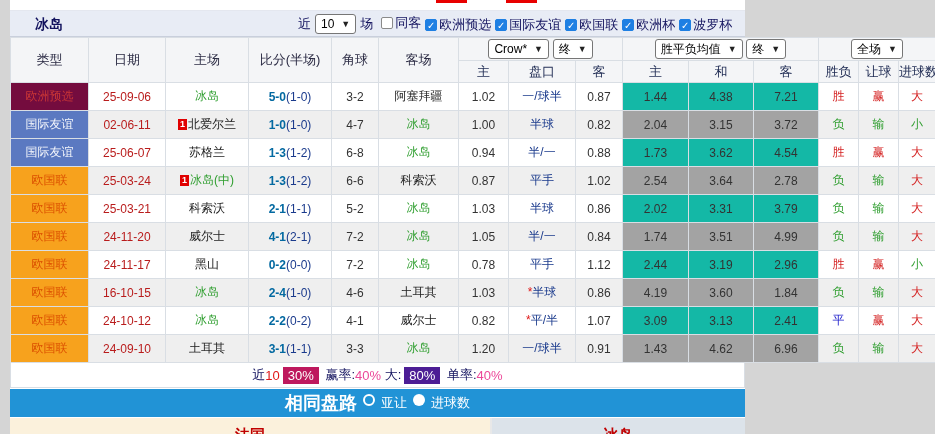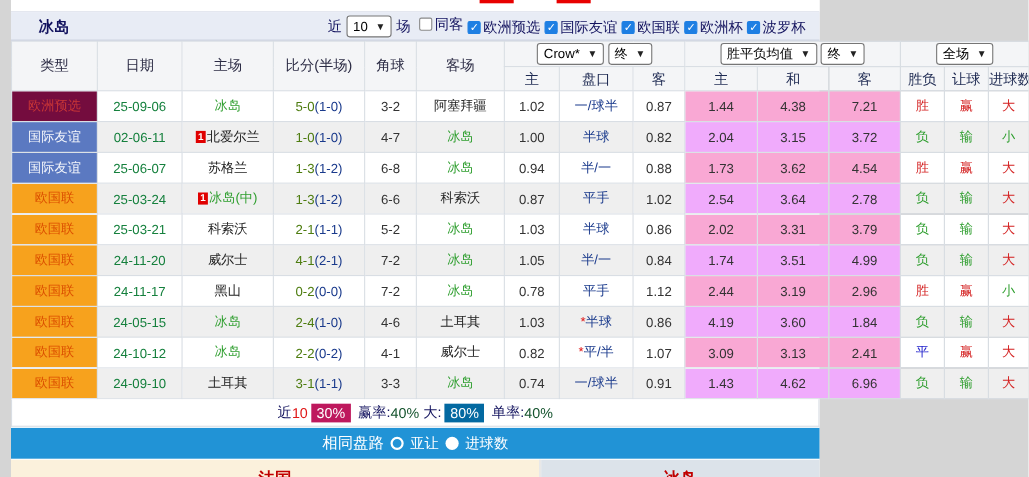--- a/index.html
+++ b/index.html
@@ -19,49 +19,49 @@
   .cb-item{display:inline-flex;align-items:center;gap:2px;margin-left:4px}
   
   table{border-collapse:collapse;table-layout:fixed;width:925px;font-size:12px}
   td{border:1px solid #D9DEE4;text-align:center;overflow:hidden;white-space:nowrap;padding:0}
   thead td{background:#F4F5F7;color:#2B2B44;font-size:13px}
   thead tr.hr1 td{height:22px}
   thead tr.hr2 td{height:21px;color:#1E2A52}
   tbody tr{height:28px}
   tbody tr.even td{background:#EFEFEF}
   tbody tr.odd td{background:#FFFFFF}
-  tbody tr.odd td.mean{background:#f9a8d4}
-  tbody tr.even td.mean{background:#f0abfc}
+  tbody tr.odd td.mean{background:#14b8a6}
+  tbody tr.even td.mean{background:#a3a3a3}
   td.type{font-size:12px}
   .qual{background:#740C3E!important;color:#C93636}
   .friendly{background:#5B79C1!important;color:#F4F6FB}
   .nations{background:#F7A21D!important;color:#DC5000}
-  td.date{color:#15803d}
+  td.date{color:#b91c1c}
   td.team{color:#222;cursor:pointer}
   .green{color:#2E9E2E}
-  .score-main{color:#4d7c0f;font-weight:normal}
+  .score-main{color:#0369a1;font-weight:bold}
   .score-half{color:#1A3A8C}
   td.corner{color:#333}
   td.odds{color:#333}
   td.pan{color:#1A3A8C}
   .star{color:#E01818}
   .res-r{color:#D42222}
   .res-g{color:#2E9E2E}
   .res-b{color:#2222CC}
   .badge1{display:inline-block;background:#E00000;color:#fff;font-size:9px;line-height:11px;padding:0 2px;margin-right:1px;vertical-align:1px;font-weight:bold}
   
   .summary{height:24px;background:#fff;border:1px solid #D9DEE4;border-top:none;display:flex;align-items:center;justify-content:center;font-size:13px;white-space:pre}
   .s-navy{color:#12125E}
   .s-red{color:#E01818}
-  .s-blue{color:#14532d}
+  .s-blue{color:#ec4899}
   .s-badge-green{background:#be185d;color:#fff;padding:1px 5px;margin:0 3px}
-  .s-badge-red{background:#0369a1;color:#fff;padding:1px 5px;margin:4px 3px}
+  .s-badge-red{background:#4c1d95;color:#fff;padding:1px 5px;margin:4px 3px}
   
   .bluebar{height:28px;background:#2193D6;display:flex;align-items:center;justify-content:center;color:#fff;gap:6px;margin-top:1px}
-  .bluebar-title{font-weight:normal;font-size:14px}
+  .bluebar-title{font-weight:bold;font-size:18px}
   .radio{display:inline-block;border-radius:50%;box-sizing:border-box;cursor:pointer}
   .radio.hollow{width:12px;height:12px;border:2px solid #fff;background:transparent}
   .radio.filled{width:12px;height:12px;background:#fff}
   .radio-label{font-size:13px;cursor:pointer}
   
   .panels{display:flex;height:21px;margin-top:1px}
   .panel{overflow:hidden;text-align:center;color:#C00000;font-weight:bold;font-size:15px}
   .panel-left{width:480px;background:#FBF1DC;border-right:2px solid #E8E8E8}
   .panel-right{flex:1;background:#DCE3EA}
   .panel span{display:inline-block;padding-top:8px}
@@ -287,21 +287,21 @@
           <td class="odds">1.12</td>
           <td class="odds mean">2.44</td>
           <td class="odds mean">3.19</td>
           <td class="odds mean">2.96</td>
           <td class="res-r">胜</td>
           <td class="res-r">赢</td>
           <td class="res-g">小</td>
         </tr>
         <tr class="even">
           <td class="type nations">欧国联</td>
-          <td class="date">24-05-15</td>
+          <td class="date">16-10-15</td>
           <td class="team"><span class="green">冰岛</span></td>
           <td><span class="score-main">2-4</span><span class="score-half">(1-0)</span></td>
           <td class="corner">4-6</td>
           <td class="team"><span>土耳其</span></td>
           <td class="odds">1.03</td>
           <td class="pan"><span class="star">*</span>半球</td>
           <td class="odds">0.86</td>
           <td class="odds mean">4.19</td>
           <td class="odds mean">3.60</td>
           <td class="odds mean">1.84</td>
@@ -326,38 +326,38 @@
           <td class="res-r">赢</td>
           <td class="res-r">大</td>
         </tr>
         <tr class="even">
           <td class="type nations">欧国联</td>
           <td class="date">24-09-10</td>
           <td class="team"><span>土耳其</span></td>
           <td><span class="score-main">3-1</span><span class="score-half">(1-1)</span></td>
           <td class="corner">3-3</td>
           <td class="team"><span class="green">冰岛</span></td>
-          <td class="odds">0.74</td>
+          <td class="odds">1.20</td>
           <td class="pan">一/球半</td>
           <td class="odds">0.91</td>
           <td class="odds mean">1.43</td>
           <td class="odds mean">4.62</td>
           <td class="odds mean">6.96</td>
           <td class="res-g">负</td>
           <td class="res-g">输</td>
           <td class="res-r">大</td>
         </tr>
       </tbody>
   </table>
 
   <div class="summary"><span class="s-navy">近</span><span class="s-red">10</span><span class="s-badge-green">30%</span><span class="s-navy"> 赢率:</span><span class="s-blue">40%</span><span class="s-navy"> 大:</span><span class="s-badge-red">80%</span><span class="s-navy"> 单率:</span><span class="s-blue">40%</span></div>
 
   <div class="bluebar">
     <span class="bluebar-title">相同盘路</span>
-    <span id="radio-container" style="display:inline-flex;align-items:center;gap:6px">
+    <span id="radio-container" style="display:inline-flex;gap:6px">
         <span class="radio hollow"></span>
         <span class="radio-label">亚让</span>
         <span class="radio filled"></span>
         <span class="radio-label">进球数</span>
       </span>
   </div>
 
   <div class="panels">
     <div class="panel panel-left"><span>法国</span></div>
     <div class="panel panel-right"><span>冰岛</span></div>

